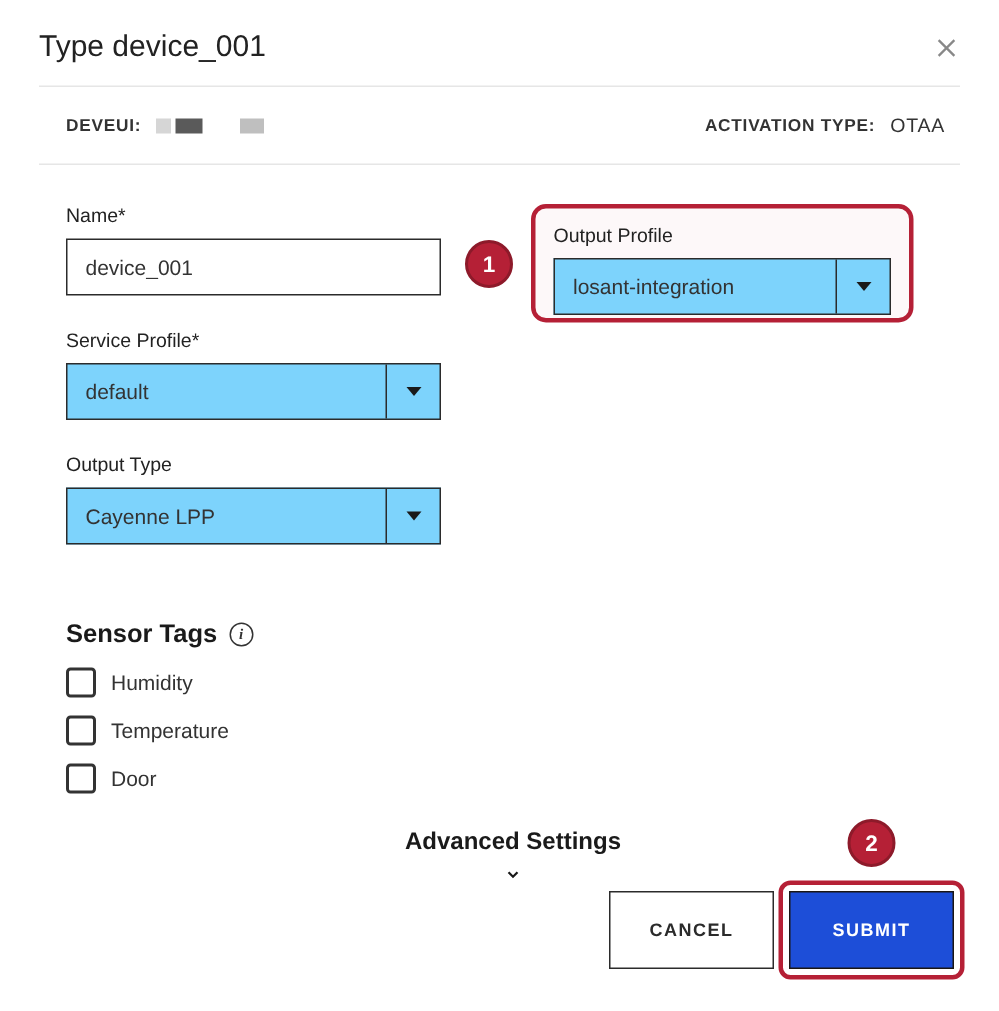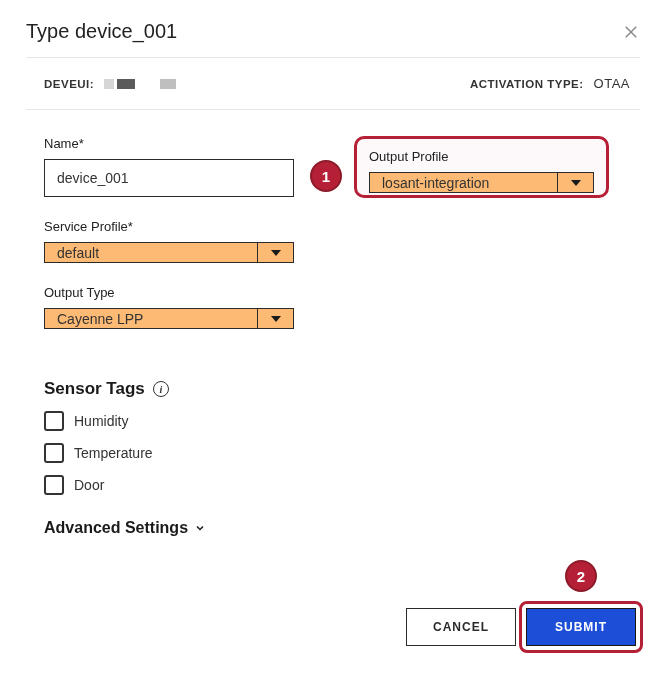--- a/index.html
+++ b/index.html
@@ -67,23 +67,23 @@
       height: 38px;
       border: 1px solid #2b2b2b;
       padding: 0 12px;
       font-size: 14px;
       color: #333;
       background: #fff;
     }
     .select-wrap {
       display: flex;
       width: 100%;
-      height: 21px;
+      height: 38px;
       border: 1px solid #2b2b2b;
-      background: #fdba74;
+      background: #7dd3fc;
     }
     .select-val {
       flex: 1;
       display: flex;
       align-items: center;
       padding: 0 12px;
       font-size: 14px;
       color: #333;
     }
     .select-caret {
@@ -157,35 +157,36 @@
       border-radius: 3px;
       background: #fff;
     }
     .checkbox-label { font-size: 14px; color: #333; }
     .advset {
       display: flex;
       align-items: center;
       gap: 6px;
       margin: 24px 0 0 18px;
       cursor: pointer;
+      flex-direction: column;
     }
     .advset-title { font-size: 16px; font-weight: 700; }
     .chevron {
       width: 12px; height: 12px;
     }
     .footer {
       position: absolute;
       bottom: 28px;
       right: 30px;
       display: flex;
       align-items: center;
       gap: 10px;
     }
     .btn {
-      height: 38px;
+      height: 52px;
       padding: 0 26px;
       font-size: 12px;
       font-weight: 700;
       letter-spacing: 1px;
       cursor: pointer;
       display: flex;
       align-items: center;
       justify-content: center;
     }
     .btn-cancel {

